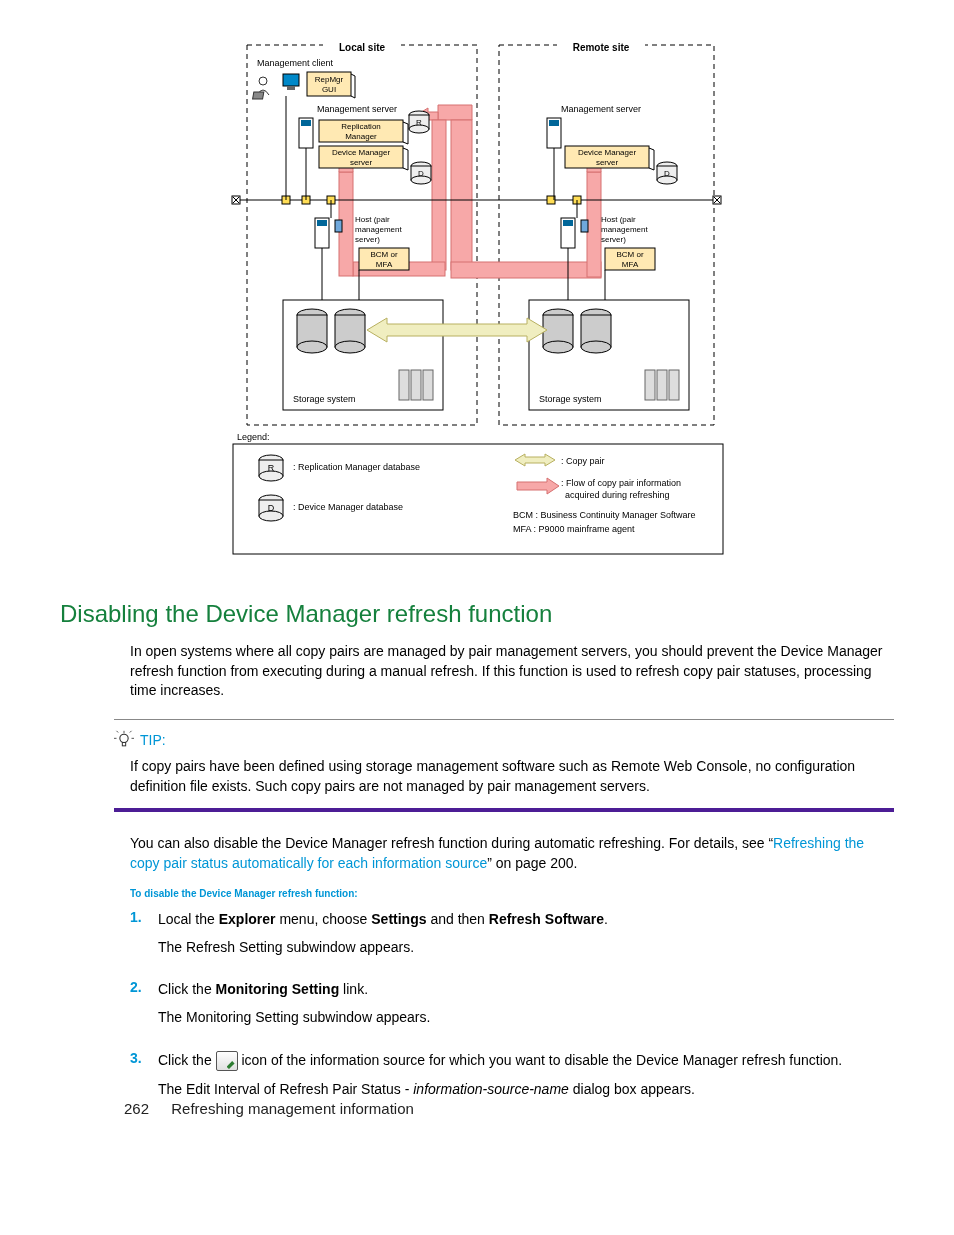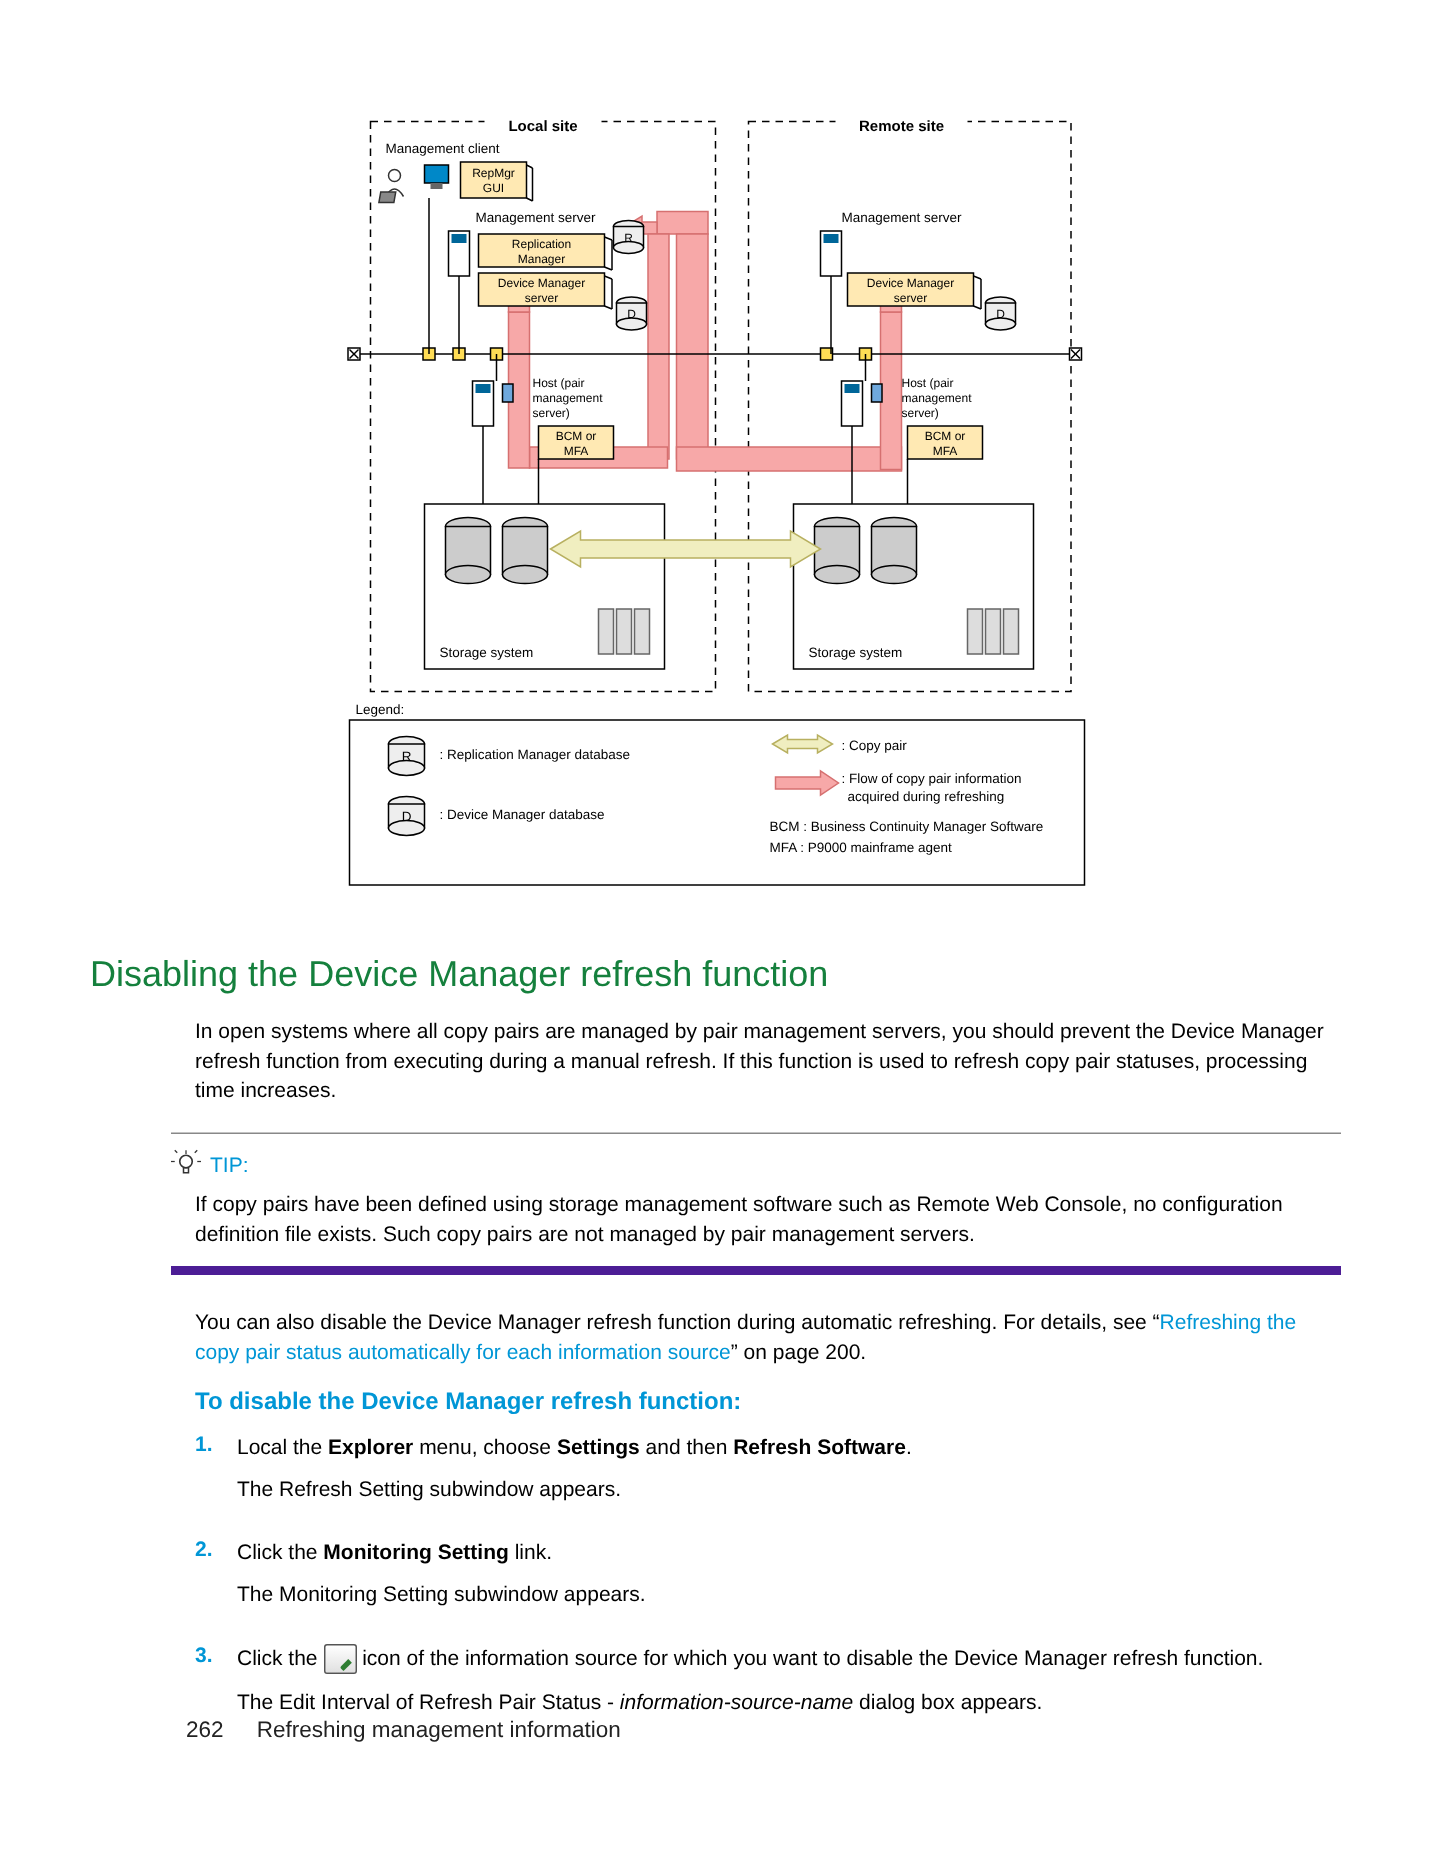--- a/index.html
+++ b/index.html
@@ -17,51 +17,50 @@
     box-sizing: border-box;
     position: relative;
   }
   .diagram-wrap {
     display: flex;
     justify-content: center;
     margin-bottom: 30px;
   }
   .diagram {
     width: 500px;
-    margin-top: 36px;
   }
   .diagram svg { display: block; }
   .heading {
     font-family: "Segoe UI", Arial, sans-serif;
     font-weight: 300;
     font-size: 24px;
     color: #15803d;
     margin: 20px 0 14px 0;
   }
   .para {
     margin: 0 0 14px 0;
     line-height: 1.4;
     padding-left: 70px;
   }
   .tipbox {
     border-top: 1px solid #888;
-    border-bottom: 6px solid #4c1d95;
+    border-bottom: 4px solid #4c1d95;
     margin: 18px 0 22px 54px;
     padding: 10px 0 12px 0;
   }
   .tiprow { display: flex; align-items: center; margin-bottom: 6px; }
   .tip-icon { width: 20px; height: 20px; margin-right: 6px; }
   .tip-label { color: #0096d6; font-size: 14px; }
   .tip-text { margin: 0 0 0 16px; line-height: 1.45; }
   .linktext { color: #0096d6; }
   .subhead {
     color: #0096d6;
     font-weight: bold;
     margin: 14px 0 10px 70px;
-    font-size: 16px;
+    font-size: 10px;
   }
   ol.steps {
     list-style: none;
     padding: 0;
     margin: 0 0 0 70px;
   }
   ol.steps > li {
     display: flex;
     margin-bottom: 14px;
   }

